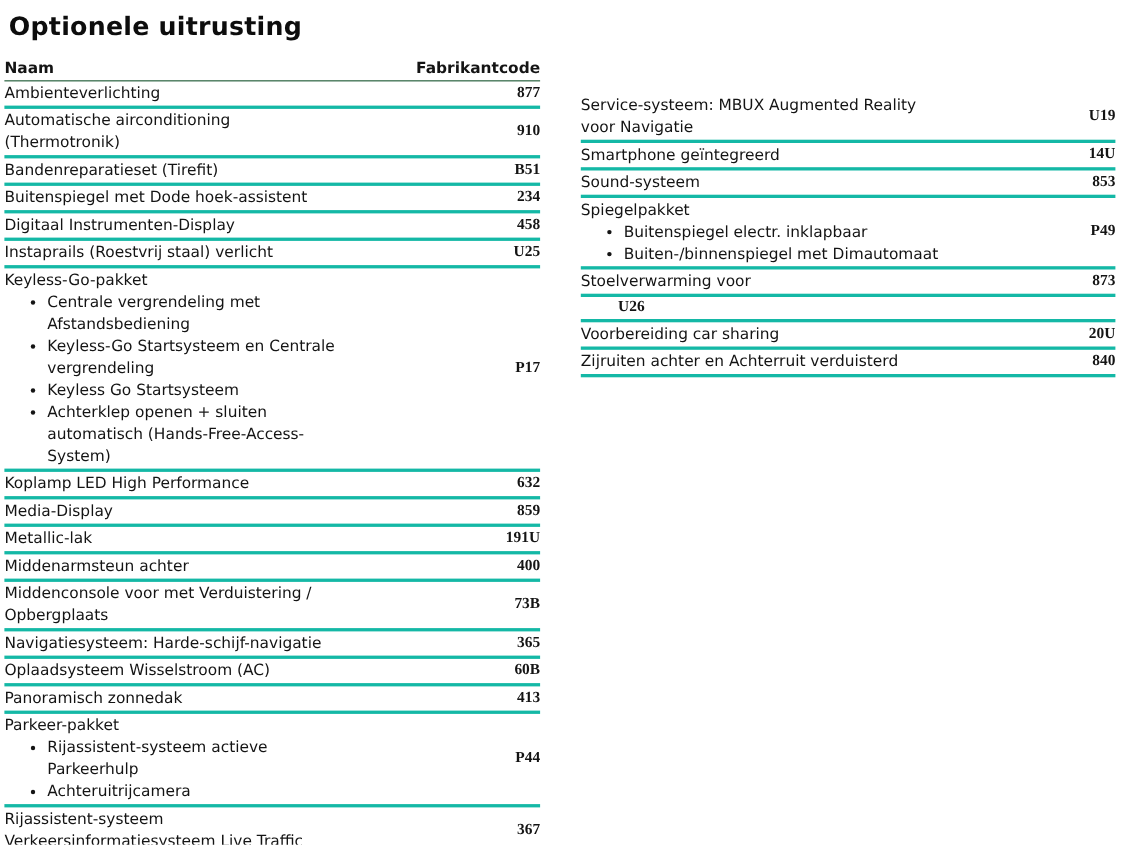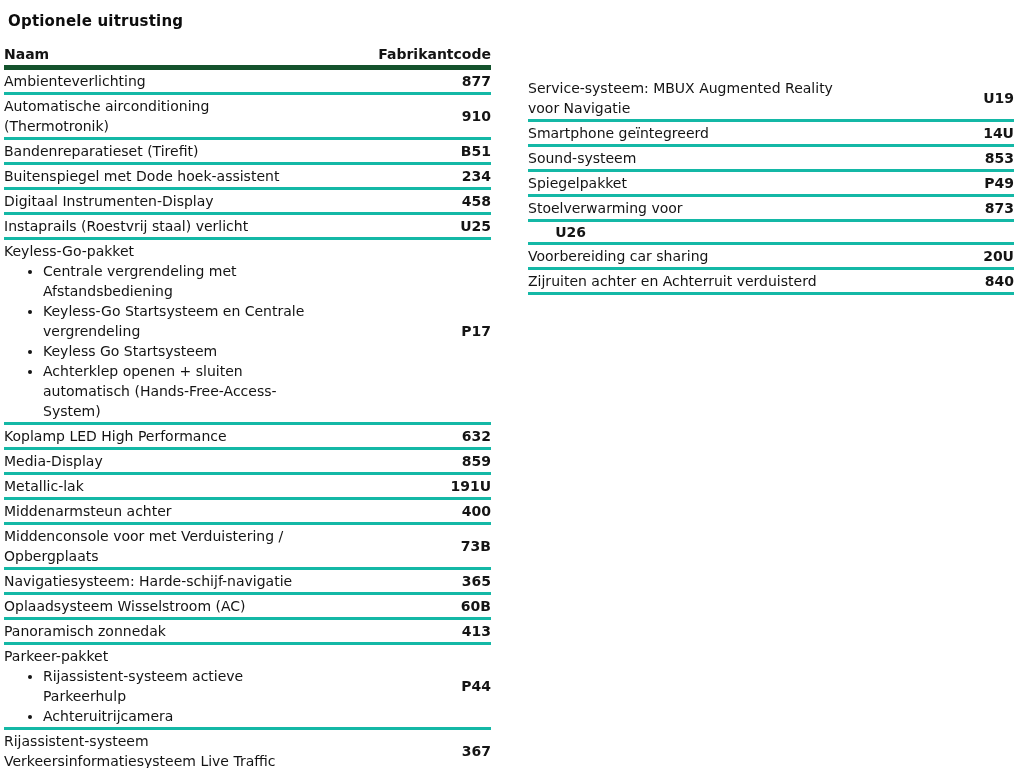--- a/index.html
+++ b/index.html
@@ -13,21 +13,21 @@
     color: #141414;
     -webkit-font-smoothing: antialiased;
   }
   .page {
     width: 1024px;
     height: 768px;
     box-sizing: border-box;
     padding: 12px 10px 0 4px;
   }
   .page-title {
-    font-size: 15px;
+    font-size: 23px;
     font-weight: 700;
     color: #0d0d0d;
     margin: 0 0 16px 4px;
     letter-spacing: 0.2px;
   }
   .columns {
     display: flex;
     align-items: flex-start;
     gap: 37px;
   }
@@ -39,21 +39,21 @@
     width: 486px;
     margin-top: 31px;
   }
   .thead {
     display: flex;
     align-items: flex-end;
     font-size: 14px;
     font-weight: 700;
     line-height: 17px;
     padding-bottom: 2px;
-    border-bottom: 5px solid #14532d;
+    border-bottom: 1px solid #14532d;
   }
   .thead .name-h { flex: 1; }
   .thead .code-h { min-width: 58px; text-align: right; }
   .row {
     display: flex;
     align-items: center;
     border-bottom: 3px solid #14b8a6;
   }
   .row .name {
     flex: 1;
@@ -61,20 +61,21 @@
     line-height: 20px;
     white-space: pre-line;
     padding: 1px 4px 1px 0;
   }
   .row .code {
     min-width: 58px;
     text-align: right;
     font-weight: 700;
     font-size: 14px;
     line-height: 20px;
+    font-family: Liberation Serif, serif;
   }
   .group-head {
     white-space: pre-line;
   }
   ul.bullets {
     margin: 0;
     padding: 0 0 0 39px;
     list-style: disc;
   }
   ul.bullets li {
@@ -184,21 +185,21 @@
           </div>
           <div class="row">
             <div class="name">Smartphone geïntegreerd</div>
             <div class="code">14U</div>
           </div>
           <div class="row">
             <div class="name">Sound-systeem</div>
             <div class="code">853</div>
           </div>
           <div class="row">
-            <div class="name"><div class="group-head">Spiegelpakket</div></div>
+            <div class="name"><div class="group-head">Spiegelpakket</div><ul class="bullets"><li>Buitenspiegel electr. inklapbaar</li><li>Buiten-/binnenspiegel met Dimautomaat</li></ul></div>
             <div class="code">P49</div>
           </div>
           <div class="row">
             <div class="name">Stoelverwarming voor</div>
             <div class="code">873</div>
           </div>
           <div class="row">
             <div class="code">U26</div>
           </div>
           <div class="row">

